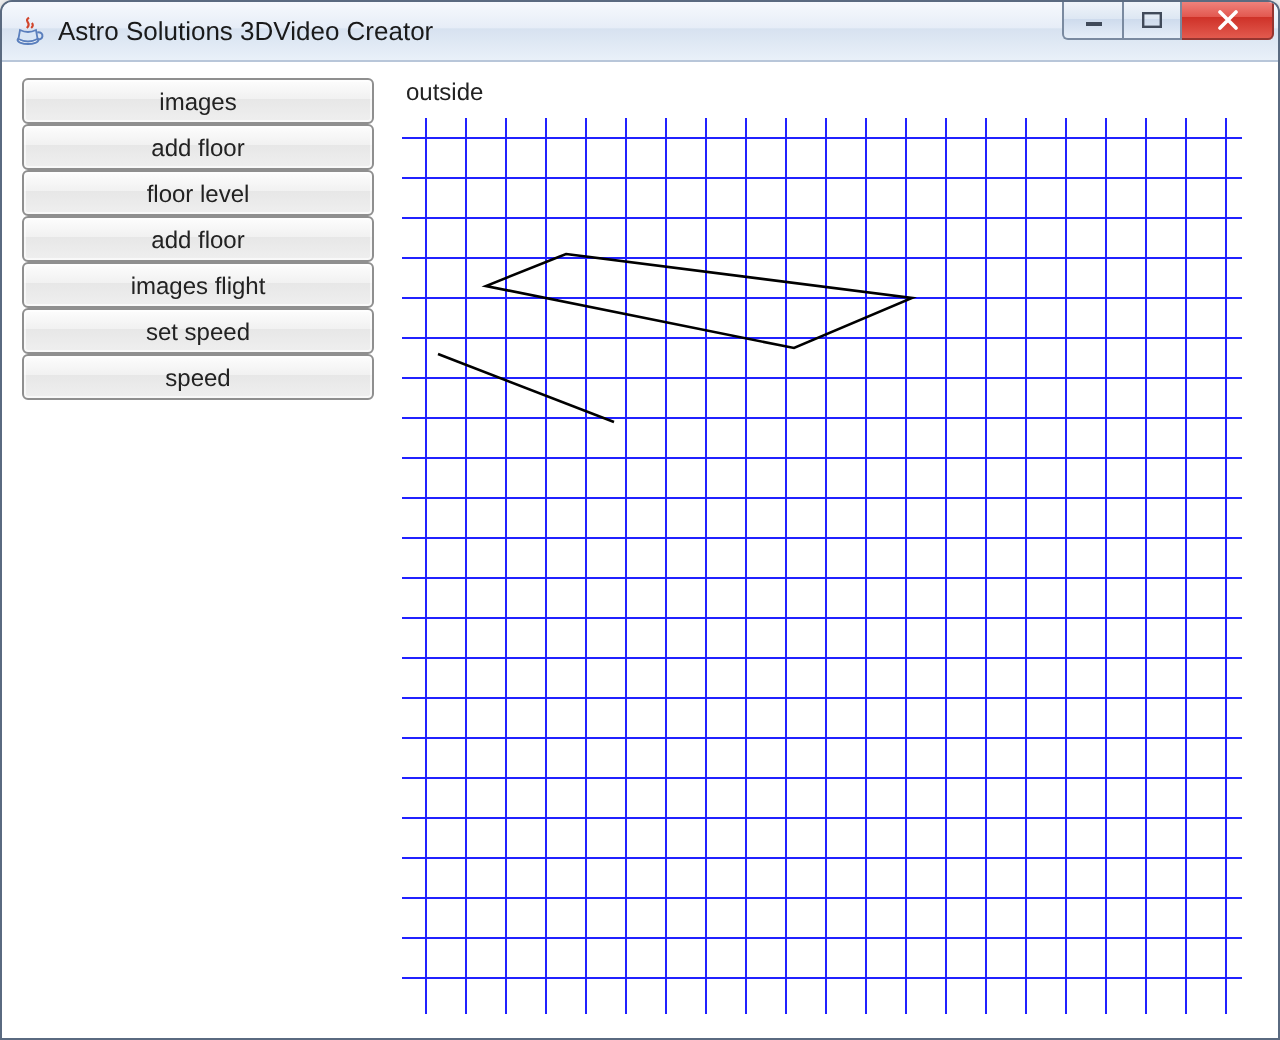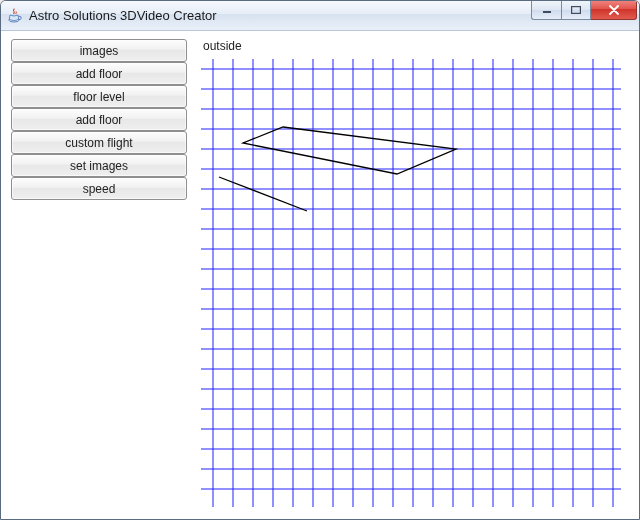--- a/index.html
+++ b/index.html
@@ -152,22 +152,22 @@
       </div>
     </div>
   </div>
 
   <div class="content">
     <div class="sidebar">
       <button class="tool-button">images</button>
       <button class="tool-button">add floor</button>
       <button class="tool-button">floor level</button>
       <button class="tool-button">add floor</button>
-      <button class="tool-button">custom flight</button>
-      <button class="tool-button">set images</button>
+      <button class="tool-button">images flight</button>
+      <button class="tool-button">set speed</button>
       <button class="tool-button">speed</button>
     </div>
 
     <div class="canvas-area">
       <div class="canvas-label">outside</div>
       <div class="grid-wrap">
         <svg class="grid-svg" id="grid-svg" width="420" height="448" viewBox="0 0 420 448">
             <line x1="-8" y1="0" x2="-8" y2="448" stroke="#2121ff" stroke-width="1"></line>
             <line x1="12" y1="0" x2="12" y2="448" stroke="#2121ff" stroke-width="1"></line>
             <line x1="32" y1="0" x2="32" y2="448" stroke="#2121ff" stroke-width="1"></line>

